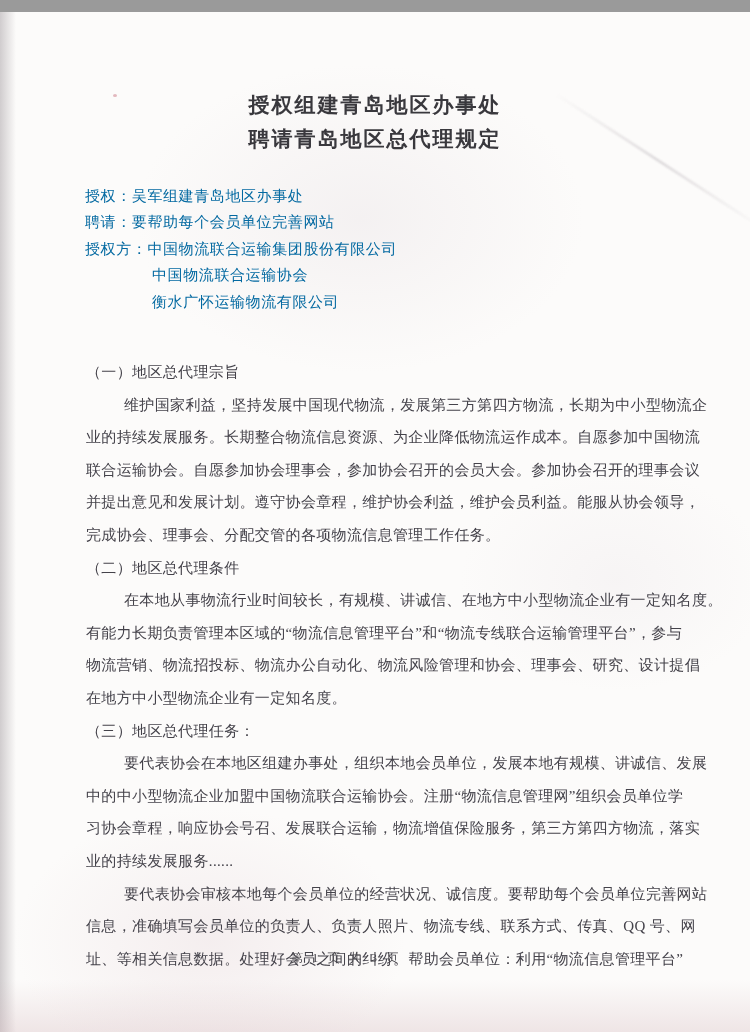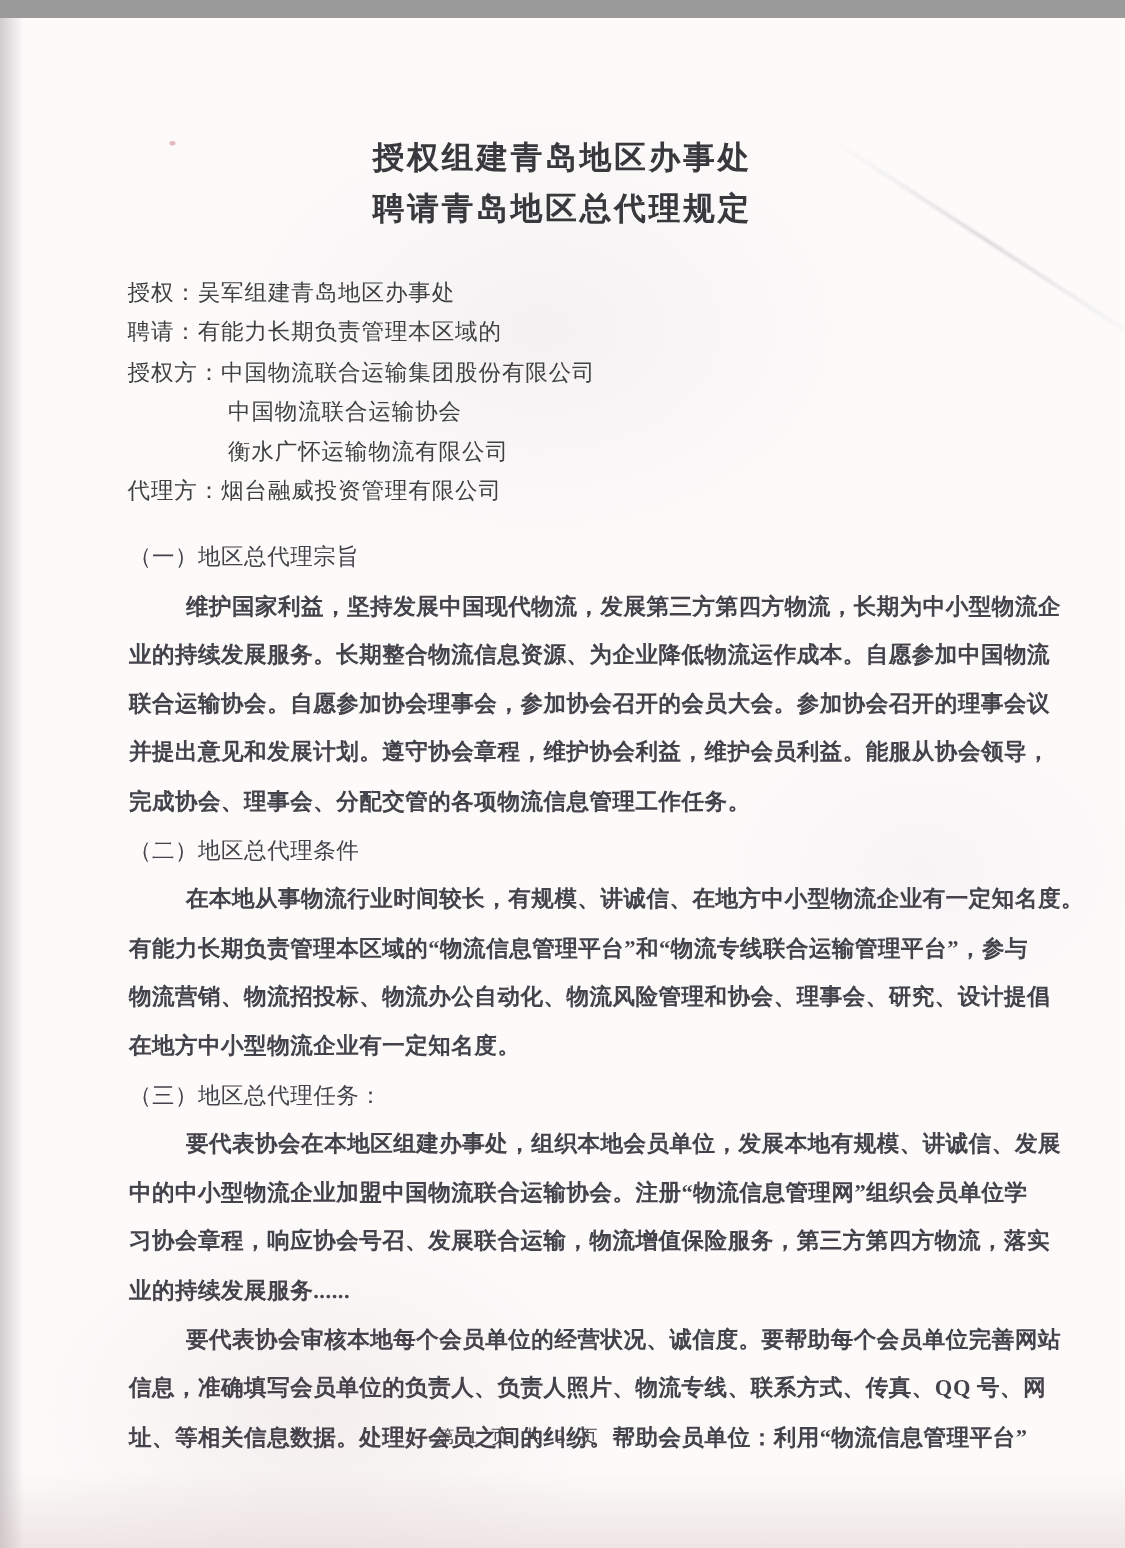--- a/index.html
+++ b/index.html
@@ -45,30 +45,30 @@
   
   .title{
     position:absolute;top:76px;left:0;width:100%;
     text-align:center;font-weight:700;
     font-size:21px;line-height:34px;letter-spacing:2px;
     color:#39383d;
   }
   .meta{
     position:absolute;top:171px;left:85px;
     font-size:15px;line-height:26.4px;letter-spacing:.6px;
-    color:#404040;
+    color:#0369a1;
   }
   .meta-line.indent{padding-left:67px;}
   .doc-body{
     position:absolute;top:344px;left:86px;width:612px;
     font-size:15px;line-height:32.6px;letter-spacing:.35px;
     color:#44424a;
   }
   .section-heading{letter-spacing:.35px;}
-  .body-line{white-space:nowrap;font-weight:bold;}
+  .body-line{white-space:nowrap;}
   .body-line.first{text-indent:38px;}
   .footer{
     position:absolute;top:938px;left:0;width:100%;
     text-align:center;font-size:12.5px;letter-spacing:3px;
     transform:translateX(-29px);
     color:#4a484e;
   }
 </style>
 </head>
 <body>
@@ -80,25 +80,24 @@
   <div class="shade-bottom-edge"></div>
   <div class="crease"></div>
   <div class="speck"></div>
 
   <div class="title" id="title">
       <div class="title-line">授权组建青岛地区办事处</div>
       <div class="title-line">聘请青岛地区总代理规定</div>
     </div>
   <div class="meta" id="meta">
       <div class="meta-line">授权：吴军组建青岛地区办事处</div>
-      <div class="meta-line">聘请：有能力长期负责管理本区域的</div>
+      <div class="meta-line">聘请：要帮助每个会员单位完善网站</div>
       <div class="meta-line">授权方：中国物流联合运输集团股份有限公司</div>
       <div class="meta-line indent">中国物流联合运输协会</div>
       <div class="meta-line indent">衡水广怀运输物流有限公司</div>
-      <div class="meta-line">代理方：烟台融威投资管理有限公司</div>
     </div>
   <div class="doc-body" id="docbody">
       <div class="section-heading">（一）地区总代理宗旨</div>
       <div class="body-line first">维护国家利益，坚持发展中国现代物流，发展第三方第四方物流，长期为中小型物流企</div>
       <div class="body-line">业的持续发展服务。长期整合物流信息资源、为企业降低物流运作成本。自愿参加中国物流</div>
       <div class="body-line">联合运输协会。自愿参加协会理事会，参加协会召开的会员大会。参加协会召开的理事会议</div>
       <div class="body-line">并提出意见和发展计划。遵守协会章程，维护协会利益，维护会员利益。能服从协会领导，</div>
       <div class="body-line">完成协会、理事会、分配交管的各项物流信息管理工作任务。</div>
       <div class="section-heading">（二）地区总代理条件</div>
       <div class="body-line first">在本地从事物流行业时间较长，有规模、讲诚信、在地方中小型物流企业有一定知名度。</div>

